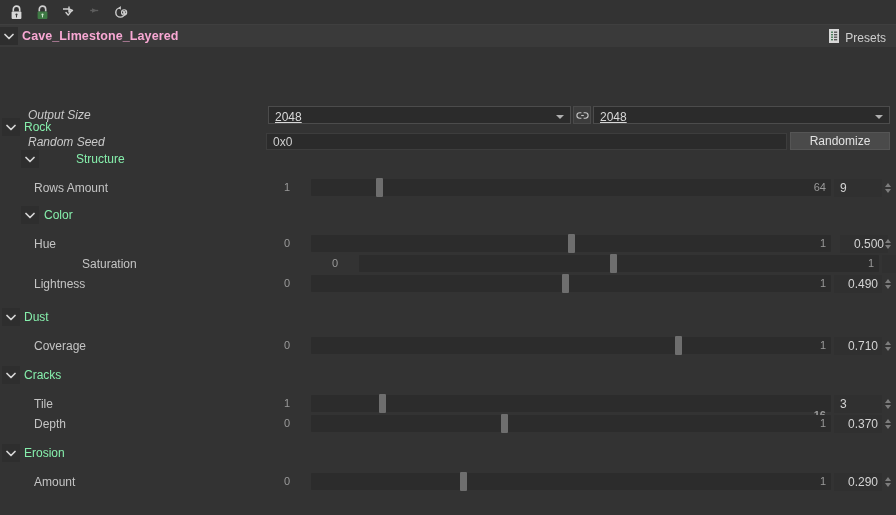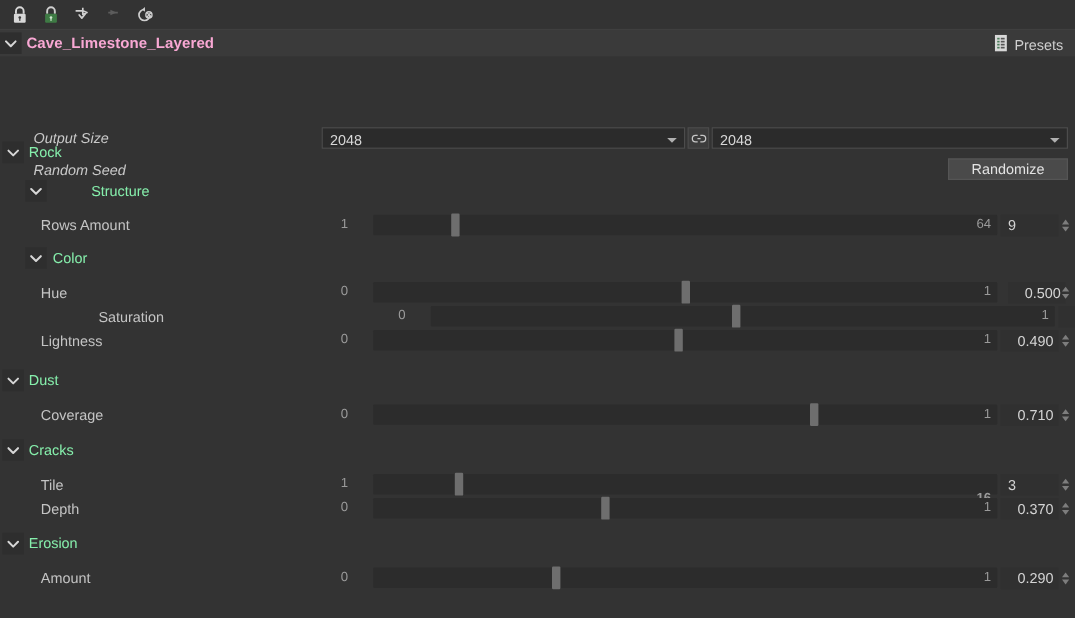--- a/index.html
+++ b/index.html
@@ -99,20 +99,21 @@
     position: absolute;
     height: 18px;
     background: #2b2b2b;
     border: 1px solid #4c4c4c;
     box-sizing: border-box;
     display: flex;
     align-items: center;
     padding: 3px 2px 0 6px;
     font-size: 12px;
     color: #d8d8d8;
+    text-decoration: underline;
   }
   .combo .combo-val { flex: 1; }
   .combo .caret {
     width: 0; height: 0;
     border-left: 4px solid transparent;
     border-right: 4px solid transparent;
     border-top: 4px solid #b0b0b0;
     margin-right: 4px;
   }
   .link-btn {
@@ -292,20 +293,23 @@
       </svg>
     </div>
     <div class="combo" style="left:593px; top:1px; width:297px;">
       <span class="combo-val">2048</span>
       <span class="caret"></span>
     </div>
   </div>
 
   <div class="row" style="position:absolute; top:85px; left:0; width:896px;">
     <span class="label italic i2">Random Seed</span>
+    <div class="seed-field" style="left:266px; top:1px; width:521px;">
+      <span>0x0</span>
+    </div>
     <div class="randomize" style="left:790px; top:0px; width:100px;">
       <span>Randomize</span>
     </div>
   </div>
 </div>
 
 <div class="row" style="position:absolute; top:117px; left:0; width:896px;">
   <span class="chev boxed" style="margin-left:2px;">
     <svg width="10" height="7" viewBox="0 0 10 7">
         <path d="M1 1.5L5 5.5L9 1.5" fill="none" stroke="#d6d6d6" stroke-width="1.7" stroke-linecap="round" stroke-linejoin="round"></path>

